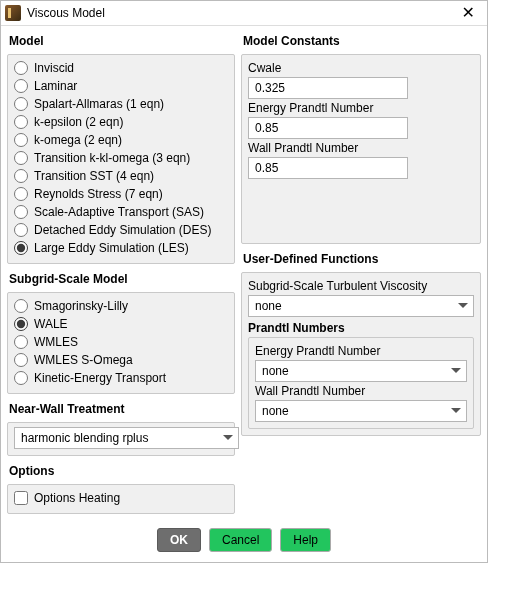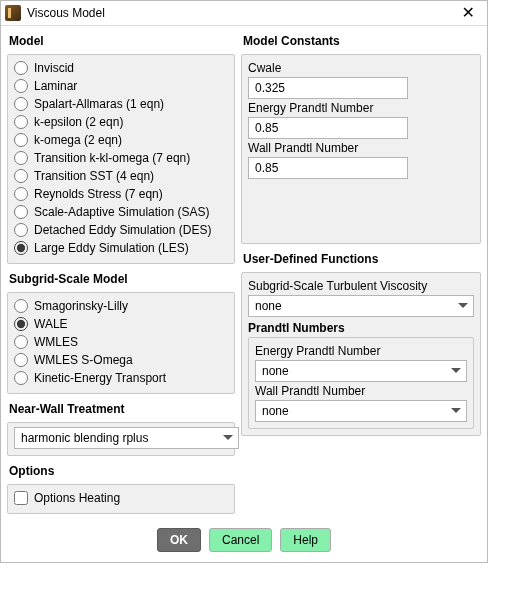--- a/index.html
+++ b/index.html
@@ -28,21 +28,21 @@
   .select-wrap { position: relative; width: 100%; }
   .select-wrap .select { padding-right: 22px; width: 100%; }
   .select-wrap.small { width: 225px; }
   .caret { position: absolute; right: 6px; top: 50%; transform: translateY(-50%); pointer-events: none; }
   .caret svg { display:block; }
 
   .subhead { font-weight: bold; padding: 4px 0 2px 0; }
   .inner-panel { border: 1px solid #c9c9c9; background: #f0f0f0; padding: 4px 6px 6px 6px; border-radius: 2px; }
 
   .footer { display: flex; justify-content: center; gap: 8px; padding: 8px 0 10px 0; }
-  .btn { border: 1px solid #aaa; background: #86efac; border-radius: 3px; padding: 4px 12px; font-size: 12px; cursor: default; }
+  .btn { border: 1px solid #aaa; background: #22c55e; border-radius: 3px; padding: 4px 12px; font-size: 12px; cursor: default; }
   .btn.primary { background: #6e6e6e; color: #fff; border-color: #5a5a5a; font-weight: bold; }
 
   .spacer-fill { flex: 1; }
   .right .panel.constants { min-height: 190px; }
 </style>
 </head>
 <body>
 
 <div class="window">
   <div class="titlebar">
@@ -73,33 +73,33 @@
         <label>
             <input type="radio" name="model" style="">
             <span>k-epsilon (2 eqn)</span>
           </label>
         <label>
             <input type="radio" name="model" style="">
             <span>k-omega (2 eqn)</span>
           </label>
         <label>
             <input type="radio" name="model" style="">
-            <span>Transition k-kl-omega (7 eqn)</span>
+            <span>Transition k-kl-omega (3 eqn)</span>
           </label>
         <label>
             <input type="radio" name="model" style="">
             <span>Transition SST (4 eqn)</span>
           </label>
         <label>
             <input type="radio" name="model" style="">
             <span>Reynolds Stress (7 eqn)</span>
           </label>
         <label>
             <input type="radio" name="model" style="">
-            <span>Scale-Adaptive Simulation (SAS)</span>
+            <span>Scale-Adaptive Transport (SAS)</span>
           </label>
         <label>
             <input type="radio" name="model" style="">
             <span>Detached Eddy Simulation (DES)</span>
           </label>
         <label>
             <input type="radio" name="model" checked="" style="">
             <span>Large Eddy Simulation (LES)</span>
           </label>
       </div>

